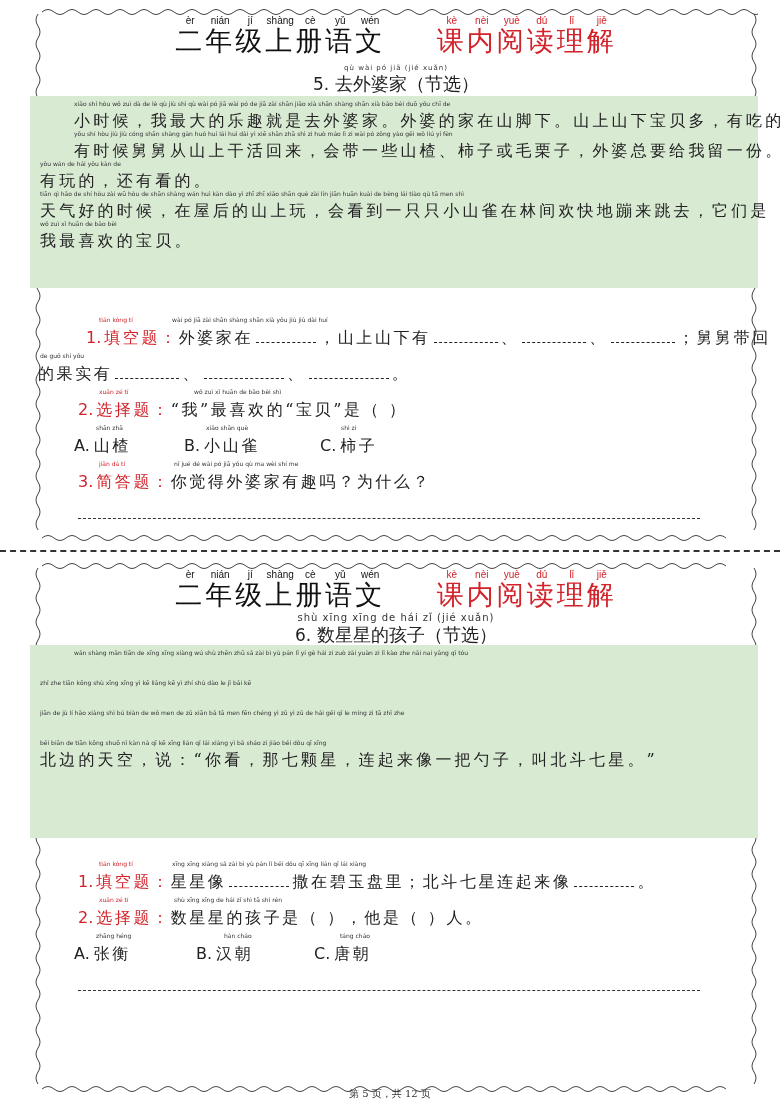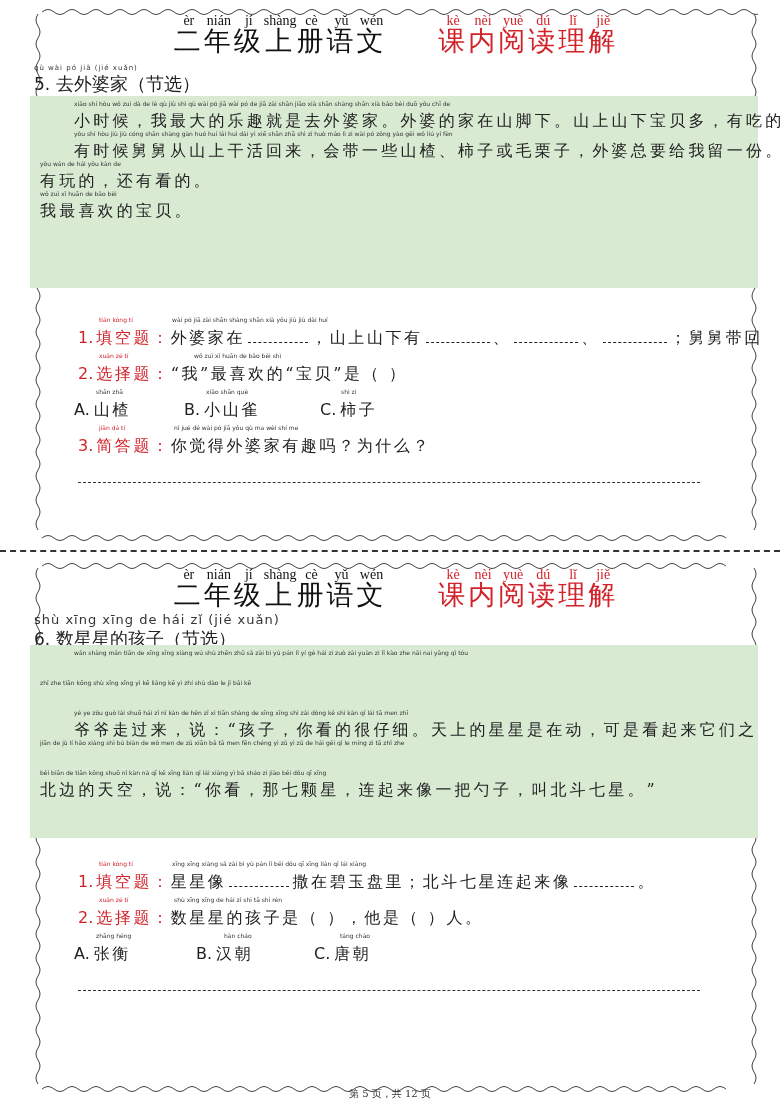--- a/index.html
+++ b/index.html
@@ -15,28 +15,28 @@
   .card.c2 { top: 560px; height: 535px; }
 
   .title {
     position: absolute; left: 0; right: 0; text-align: center;
     font-size: 27px; letter-spacing: 3px; white-space: nowrap;
   }
   .c1 .title { top: 10px; }
   .c2 .title { top: 10px; }
 
   .ruby-word { display: inline-block; text-align: center; vertical-align: bottom; }
-  .ruby-word .py { display: block; font-family: Liberation Serif, serif; font-size: 14px; line-height: 10px; letter-spacing: 0; }
+  .ruby-word .py { display: block; font-family: Liberation Sans, sans-serif; font-size: 10px; line-height: 10px; letter-spacing: 0; }
   .ruby-word .hz { display: block; line-height: 30px; }
   .title .black { color: #111; }
   .title .red { color: #d2222a; margin-left: 40px; }
   .title .red .py { color: #d2222a; }
 
   .subtitle {
-    position: absolute; left: 0; right: 0; 
+    position: absolute; left: 0; right: 0; text-align: center;
     font-size: 18px; white-space: nowrap;
   }
   .c1 .subtitle { top: 58px; }
   .c2 .subtitle { top: 612px; top: 52px; }
   .subtitle .num { font-family: "DejaVu Sans", sans-serif; font-size: 17px; }
 
   .passage {
     position: absolute; left: -4px; right: 0;
     background: #d9ead3;
     padding: 6px 10px 8px 10px;
@@ -100,35 +100,45 @@
       </div>
     <div class="pline indent">
         <span class="py-row">yǒu shí hòu jiù jiù cóng shān shàng gàn huó huí lái   huì dài yì xiē shān zhā   shì zi huò máo lì zi   wài pó zǒng yào gěi wǒ liú yí fèn</span>
         <span class="txt">有时候舅舅从山上干活回来，会带一些山楂、柿子或毛栗子，外婆总要给我留一份。</span>
       </div>
     <div class="pline">
         <span class="py-row">yǒu wán de   hái yǒu kàn de</span>
         <span class="txt">有玩的，还有看的。</span>
       </div>
     <div class="pline">
+        <span class="py-row">tiān qì hǎo de shí hòu   zài wū hòu de shān shàng wán   huì kàn dào yì zhī zhī xiǎo shān què zài lín jiān huān kuài de bèng lái tiào qù   tā men shì</span>
+        <span class="txt">天气好的时候，在屋后的山上玩，会看到一只只小山雀在林间欢快地蹦来跳去，它们是</span>
+      </div>
+    <div class="pline">
         <span class="py-row">wǒ zuì xǐ huān de bǎo bèi</span>
         <span class="txt">我最喜欢的宝贝。</span>
       </div>
   </div>
 
   <div class="questions">
 
     <div class="q">
       <span class="py-row red" style="left:65px;">tián kòng tí</span>
       <span class="py-row" style="left:138px;">wài pó jiā zài                shān shàng shān xià yǒu                                                      jiù jiù dài huí</span>
-      <span class="line" style="left:44px;">
+      <span class="line" style="left:52px;">
         <span class="qnum">1.</span><span class="qlabel">填空题：</span><span>外婆家在</span><span class="blank" style="width:60px"></span><span>，山上山下有</span><span class="blank" style="width:64px"></span><span>、</span><span class="blank" style="width:64px"></span><span>、</span><span class="blank" style="width:64px"></span><span>；舅舅带回</span>
       </span>
     </div>
 
+    <div class="q">
+      <span class="py-row" style="left:6px;">de guǒ shí yǒu</span>
+      <span class="line" style="left:4px;">
+        <span>的果实有</span><span class="blank" style="width:64px"></span><span>、</span><span class="blank" style="width:80px"></span><span>、</span><span class="blank" style="width:80px"></span><span>。</span>
+      </span>
+    </div>
 
     <div class="q">
       <span class="py-row red" style="left:65px;">xuǎn zé tí</span>
       <span class="py-row" style="left:160px;">wǒ     zuì xǐ huān de     bǎo bèi     shì</span>
       <span class="line" style="left:44px;">
         <span class="qnum">2.</span><span class="qlabel">选择题：</span><span>“我”最喜欢的“宝贝”是（ ）</span>
       </span>
     </div>
 
     <div class="q">
@@ -165,35 +175,31 @@
 
   <div class="title">
     <span class="black">
       <span class="ruby-word"><span class="py">èr</span><span class="hz">二</span></span><span class="ruby-word"><span class="py">nián</span><span class="hz">年</span></span><span class="ruby-word"><span class="py">jí</span><span class="hz">级</span></span><span class="ruby-word"><span class="py">shàng</span><span class="hz">上</span></span><span class="ruby-word"><span class="py">cè</span><span class="hz">册</span></span><span class="ruby-word"><span class="py">yǔ</span><span class="hz">语</span></span><span class="ruby-word"><span class="py">wén</span><span class="hz">文</span></span>
     </span><span class="red">
       <span class="ruby-word"><span class="py">kè</span><span class="hz">课</span></span><span class="ruby-word"><span class="py">nèi</span><span class="hz">内</span></span><span class="ruby-word"><span class="py">yuè</span><span class="hz">阅</span></span><span class="ruby-word"><span class="py">dú</span><span class="hz">读</span></span><span class="ruby-word"><span class="py">lǐ</span><span class="hz">理</span></span><span class="ruby-word"><span class="py">jiě</span><span class="hz">解</span></span>
     </span>
   </div>
 
   <div class="subtitle">
-    <div style="font-family:'DejaVu Sans',sans-serif;font-size:13px;color:#333;letter-spacing:1px;">shù xīng xīng de hái zǐ (jié xuǎn)</div>
+    <div style="font-family:'DejaVu Sans',sans-serif;font-size:10px;color:#333;letter-spacing:1px;">shù xīng xīng de hái zǐ (jié xuǎn)</div>
     <span class="num">6.</span>
     <span>数星星的孩子（节选）</span>
   </div>
 
   <div class="passage">
     <div class="pline indent">
         <span class="py-row">wǎn shàng mǎn tiān de xīng xīng xiàng wú shù zhēn zhū sǎ zài bì yù pán lǐ   yí gè hái zi zuò zài yuàn zi lǐ   kào zhe nǎi nai   yǎng qǐ tóu</span>
       </div>
     <div class="pline">
         <span class="py-row">zhǐ zhe tiān kōng shù xīng xīng   yì kē   liǎng kē     yì zhí shù dào le jǐ bǎi kē</span>
-      </div>
-    <div class="pline indent">
-        <span class="py-row">yé ye zǒu guò lái   shuō   hái zǐ   nǐ kàn de hěn zǐ xì   tiān shàng de xīng xīng shì zài dòng   kě shì kàn qǐ lái tā men zhī</span>
-        <span class="txt">爷爷走过来，说：“孩子，你看的很仔细。天上的星星是在动，可是看起来它们之</span>
       </div>
     <div class="pline">
         <span class="py-row">jiān de jù lí hǎo xiàng shì bú biàn de   wǒ men de zǔ xiān bǎ tā men fēn chéng yì zǔ yì zǔ de   hái gěi qǐ le míng zì   tā zhǐ zhe</span>
       </div>
     <div class="pline">
         <span class="py-row">běi biān de tiān kōng   shuō   nǐ kàn   nà qī kē xīng   lián qǐ lái xiàng yì bǎ sháo zi   jiào běi dǒu qī xīng</span>
         <span class="txt">北边的天空，说：“你看，那七颗星，连起来像一把勺子，叫北斗七星。”</span>
       </div>
   </div>
 

